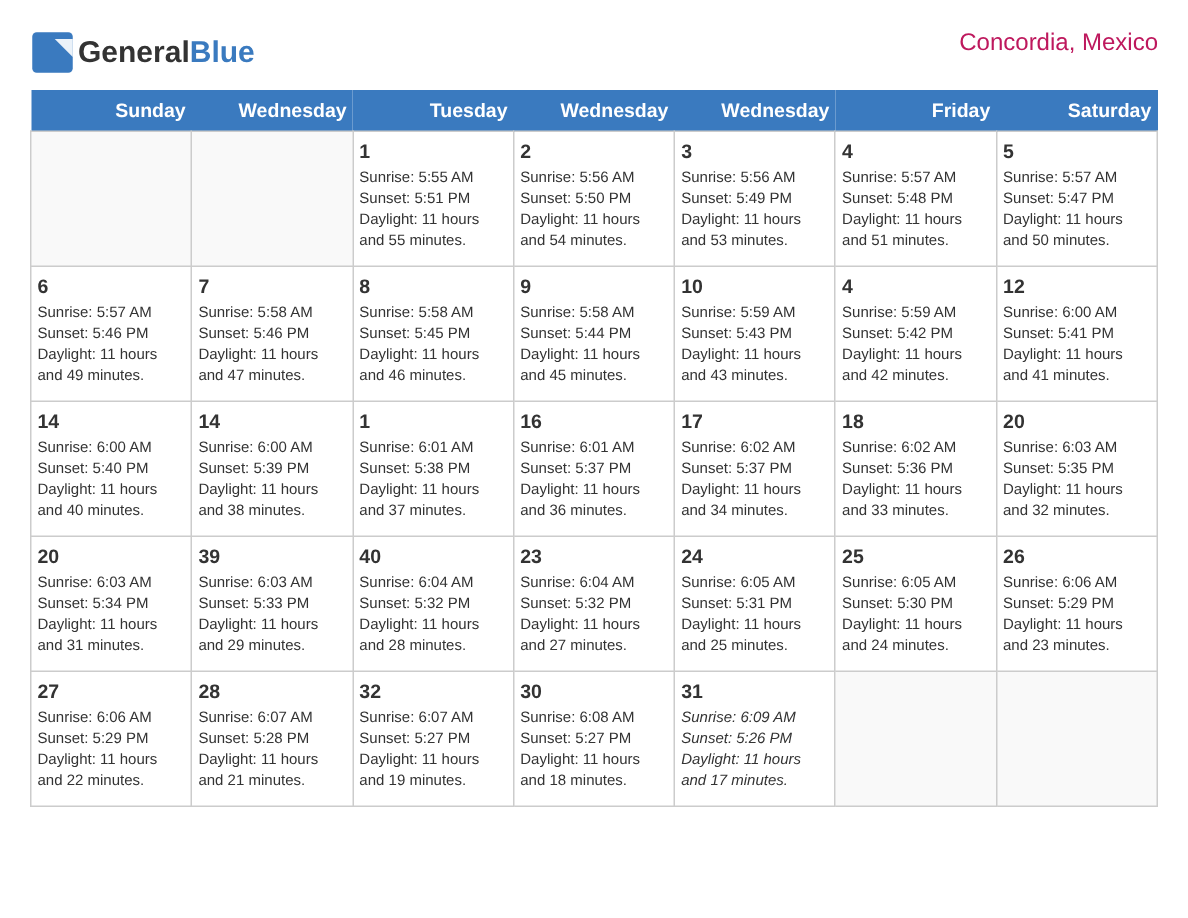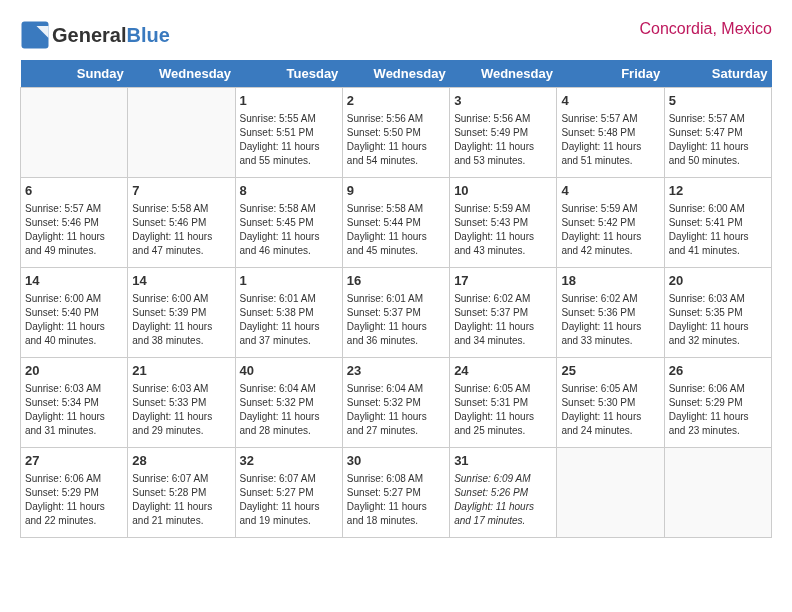--- a/index.html
+++ b/index.html
@@ -228,21 +228,21 @@
         </td>
       </tr>
       <tr>
         <td>
           <span class="day-num">20</span>
           <div class="day-info" style="white-space: pre-line;">Sunrise: 6:03 AM
 Sunset: 5:34 PM
 Daylight: 11 hours and 31 minutes.</div>
         </td>
         <td>
-          <span class="day-num">21</span>
+          <span class="day-num">39</span>
           <div class="day-info" style="white-space: pre-line;">Sunrise: 6:03 AM
 Sunset: 5:33 PM
 Daylight: 11 hours and 29 minutes.</div>
         </td>
         <td>
           <span class="day-num">40</span>
           <div class="day-info" style="white-space: pre-line;">Sunrise: 6:04 AM
 Sunset: 5:32 PM
 Daylight: 11 hours and 28 minutes.</div>
         </td>

